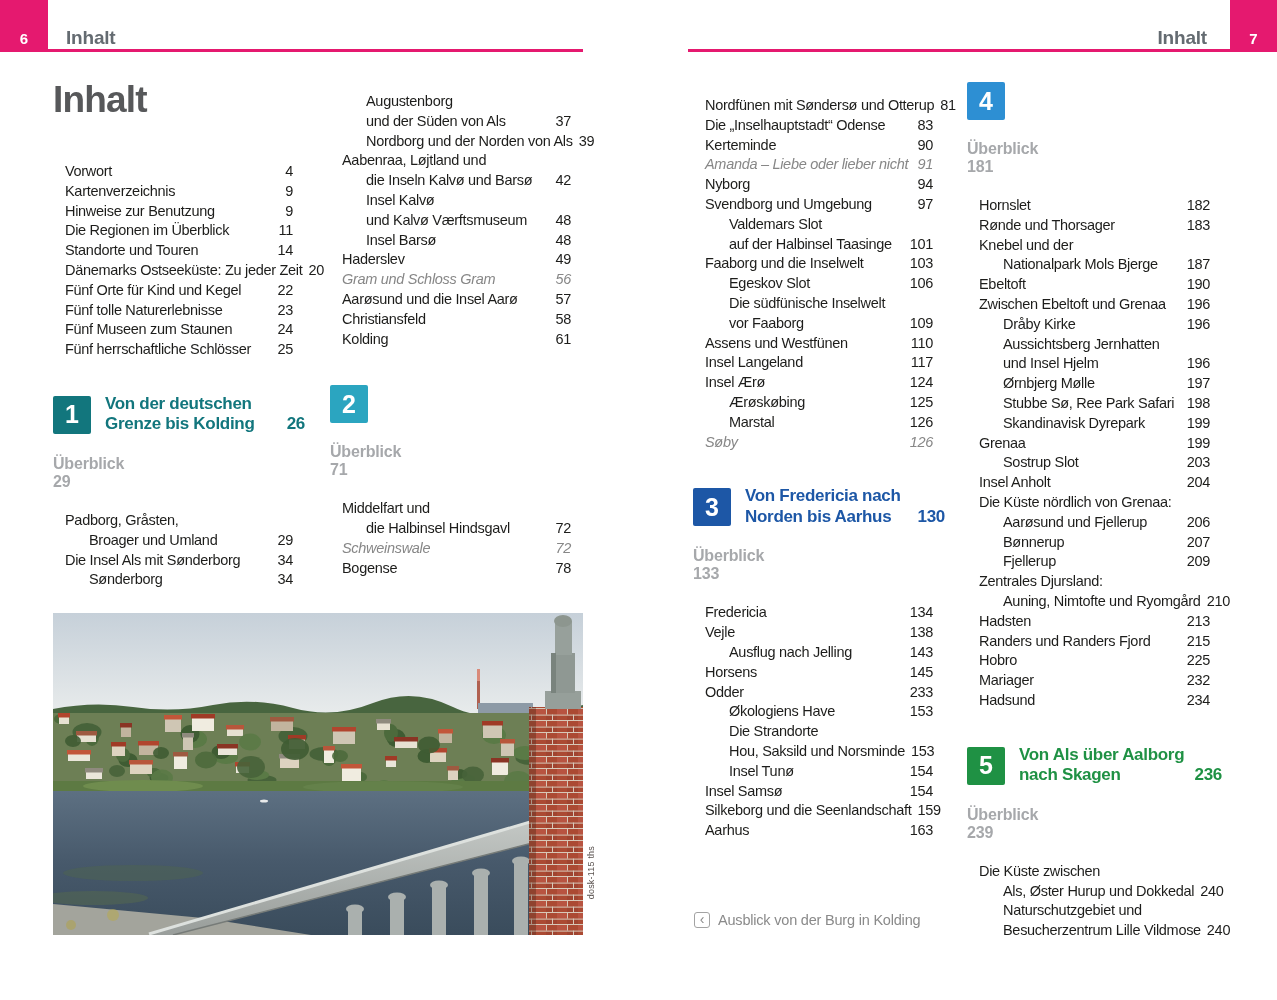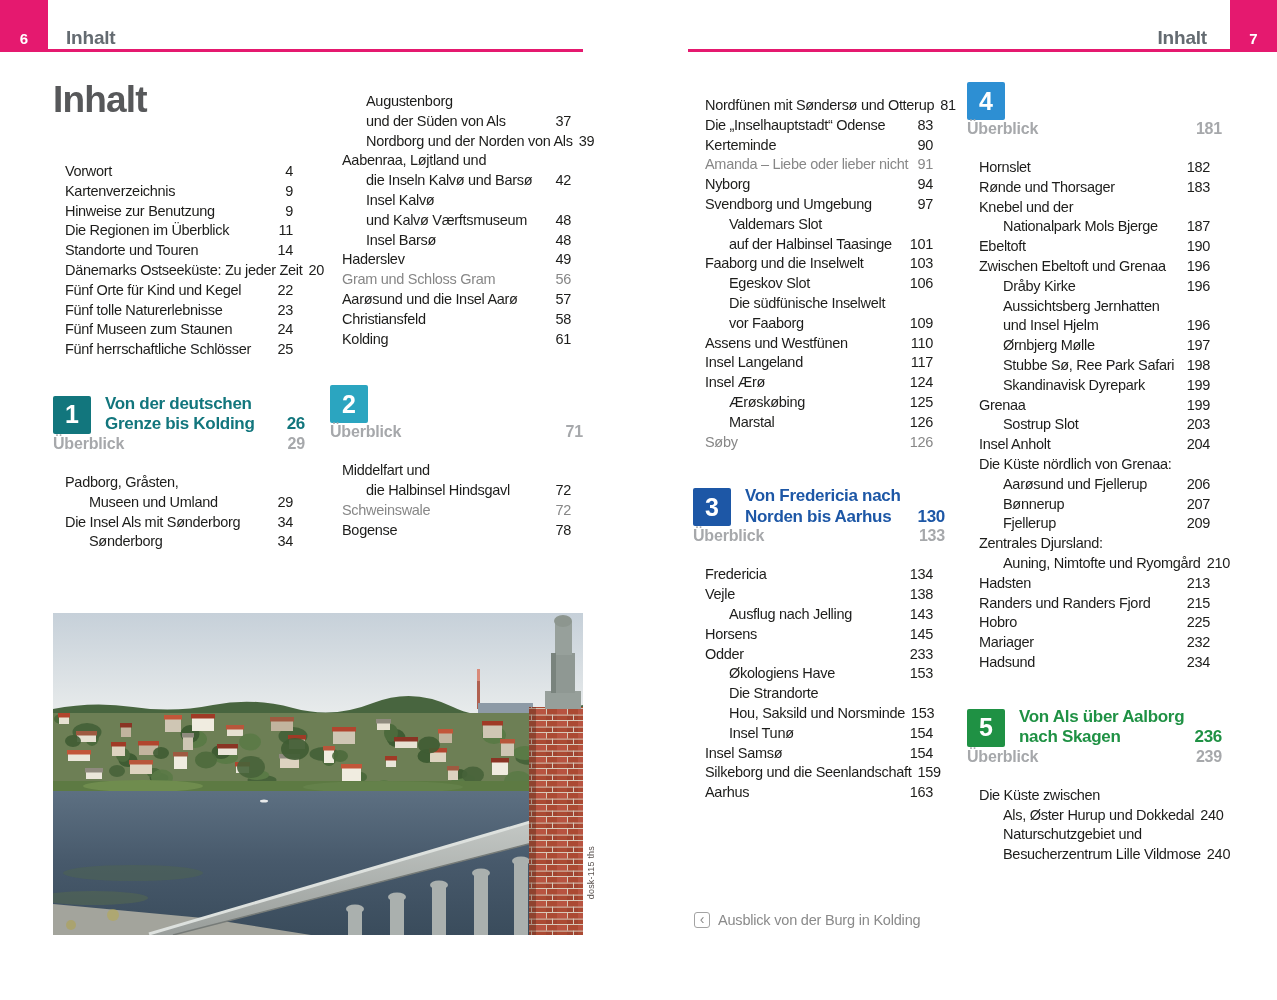--- a/index.html
+++ b/index.html
@@ -40,38 +40,38 @@
   }
 
   .rows{margin:12px}
   .trow{
     display:flex;justify-content:space-between;
     line-height:19.8px;font-size:14.5px;letter-spacing:-0.3px;
   }
   .trow .t{white-space:nowrap}
   .trow .p{margin-left:6px}
   .trow.indent{padding-left:24px}
-  .trow.italic{color:#878787}
+  .trow.italic{font-style:italic;color:#878787}
 
   .section{display:flex;margin-top:36px}
   .section:first-child{margin-top:0}
   .badge{
     width:38px;height:38px;border-radius:2px;flex:none;
     color:#fff;font-size:25px;font-weight:bold;
     display:flex;align-items:center;justify-content:center;
   }
   .stitle{
     flex:1;margin-left:14px;margin-top:-2px;
     font-weight:bold;font-size:17px;line-height:20.5px;letter-spacing:-0.3px;
   }
   .stitle .line{display:flex;justify-content:space-between}
 
   .ovrow{
-    display:flex;justify-content:space-between;
-    font-weight:bold;font-size:16px;color:#a6a8ab;letter-spacing:-0.2px;
+    display:flex;justify-content:space-between;margin-top:20px;
+    font-weight:bold;font-size:16px;color:#a6a8ab;letter-spacing:-0.2px;flex-direction:column;
   }
   .ovrow + .rows{margin-top:20px}
 
   
   .photo{
     position:absolute;left:53px;top:613px;width:530px;height:322px;
     overflow:hidden;background:#cdd5da;
   }
   .photo svg{display:block}
   .photo-credit{
@@ -166,21 +166,21 @@
     </div>
     <div class="ovrow">
       <span>Überblick</span>
       <span>29</span>
     </div>
     <div class="rows">
       <div class="trow">
         <span class="t">Padborg, Gråsten,</span>
       </div>
       <div class="trow indent">
-        <span class="t">Museen und Umland</span>
+        <span class="t">Broager und Umland</span>
         <span class="p">29</span>
       </div>
       <div class="trow">
         <span class="t">Die Insel Als mit Sønderborg</span>
         <span class="p">34</span>
       </div>
       <div class="trow indent">
         <span class="t">Sønderborg</span>
         <span class="p">34</span>
       </div>

